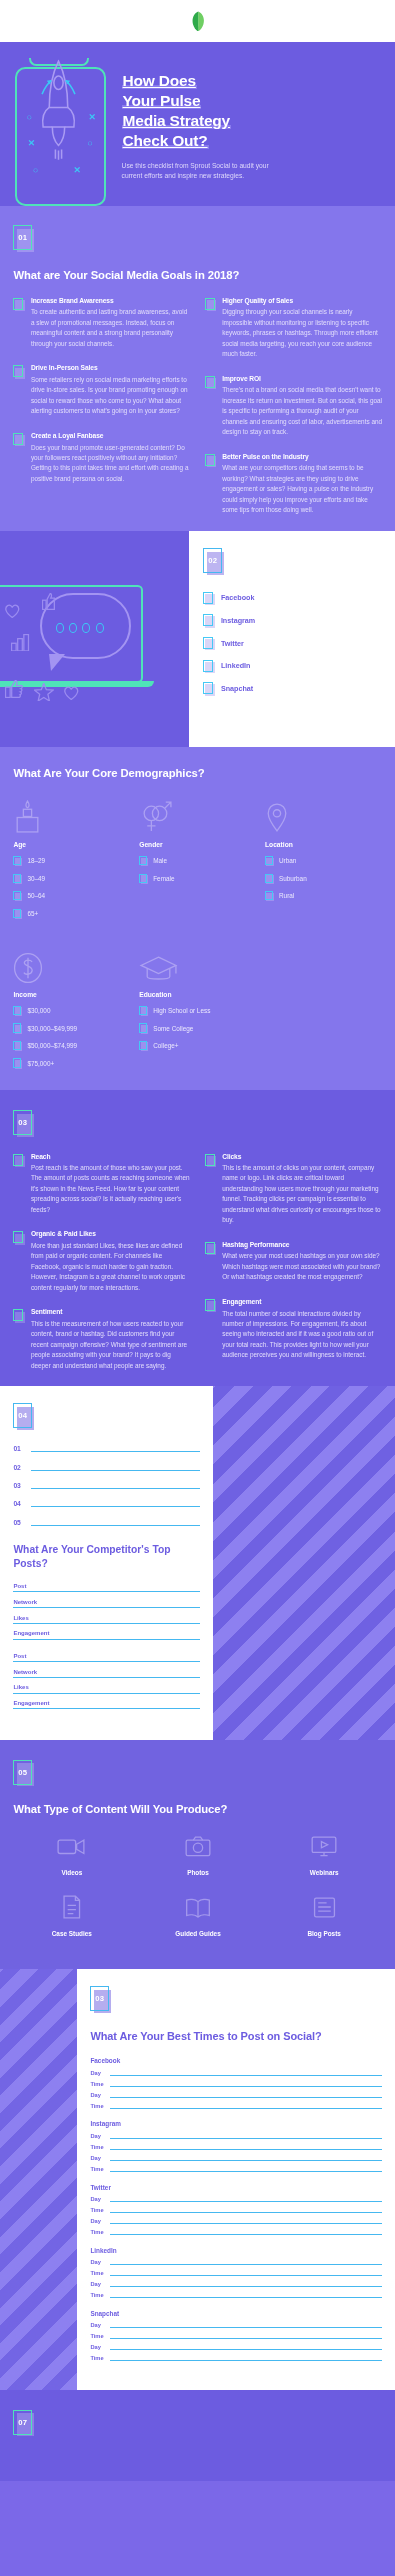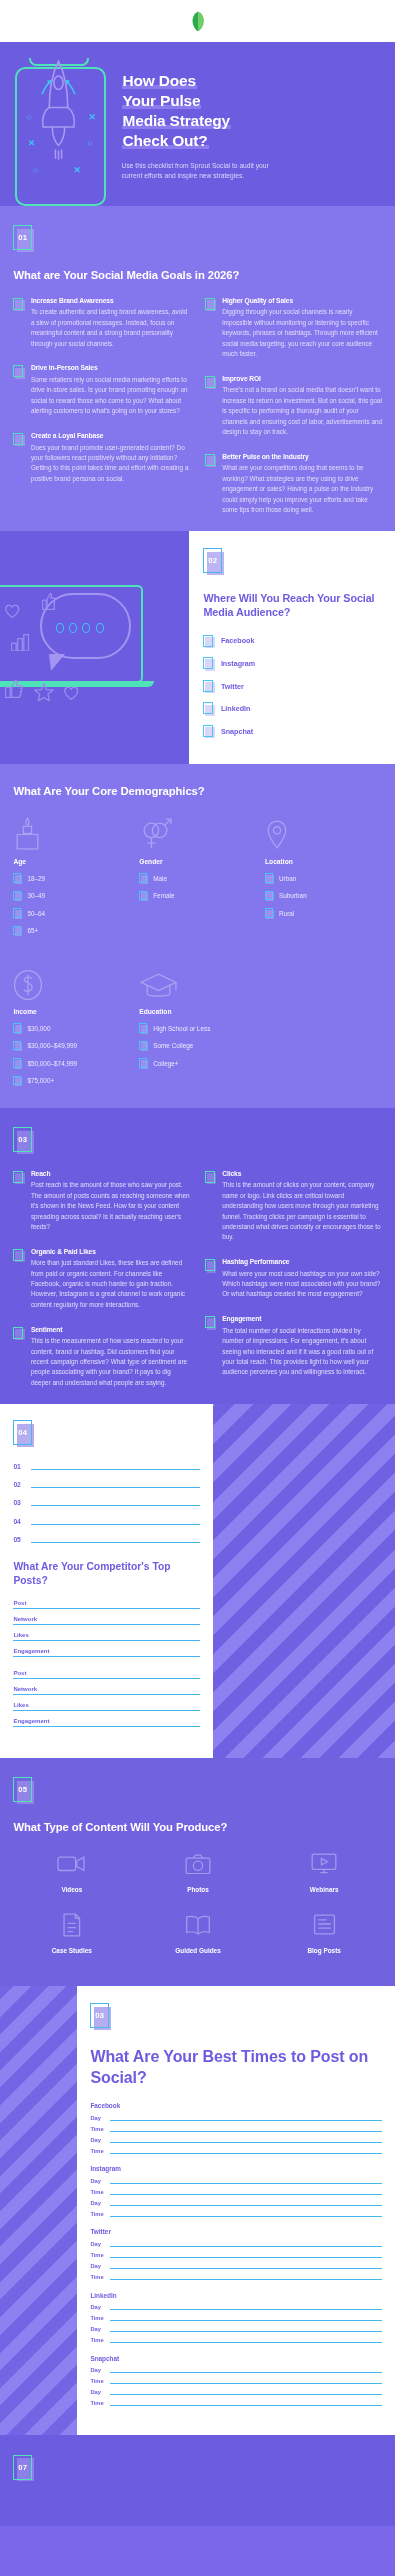--- a/index.html
+++ b/index.html
@@ -22,21 +22,21 @@
   .phone {
     position:absolute; left:2.1px; top:9.3px; width:91px; height:139px;
     border:2.1px solid #4fe3b8; border-radius:10.3px;
   }
   .notch { position:absolute; left:15.5px; top:0; width:60px; height:8.2px;
            border:2.1px solid #4fe3b8; border-top:none; border-radius:0 0 7.2px 7.2px; }
   .rocket { position:absolute; left:27px; top:0px; width:37px; height:103px; }
   .mark { position:absolute; color:#3cc8f5; font-size:8.8px; font-weight:700; }
   .hero-text { flex:1; padding-top:13.4px; }
   .hero-text h1 {
-    font-size:15.5px; line-height:1.30; font-weight:700; letter-spacing:-0.2px;
+    font-size:15.5px; line-height:1.30; font-weight:700; letter-spacing:-0.2px;text-decoration:underline;
   }
   .hero-text h1 span { background: linear-gradient(to top,#8a7bee 0%,#8a7bee 22%,transparent 22%); padding:0 1px; }
   .hero-sub { margin-top:9.3px; font-size:6.7px; line-height:1.55; color:#dfd9fb; max-width:149px; }
 
   
   .sec { padding:19.6px 13.4px 15.5px 13.4px; }
   .bg-light { background:#8476ec; }
   .bg-mid   { background:#7163e0; }
   .bg-deep  { background:#6c5ce0; }
 
@@ -106,21 +106,21 @@
   
   .types { display:flex; gap:9.3px; margin-top:3.1px; margin-bottom:15.5px; }
   .type { flex:1; text-align:center; }
   .type .ico { height:30px; display:flex; align-items:center; justify-content:center; opacity:.55; margin-bottom:6.2px; }
   .type span { font-size:6.4px; font-weight:700; }
 
   
   .bt { display:flex; }
   .bt .stripes { flex:0 0 77px; background: repeating-linear-gradient(-45deg,#8d80f0 0 12.4px,#7365e4 12.4px 25px); }
   .bt .white { flex:1; background:#fff; padding:17.5px 14.4px 17.5px 13.4px; }
-  .bt .sec-title { color:#6c5ce0; font-size:16px; }
+  .bt .sec-title { color:#6c5ce0; font-size:11px; }
   .bt-group { margin-bottom:11.3px; }
   .bt-group h5 { font-size:6.4px; font-weight:700; color:#6c5ce0; margin-bottom:5.2px; }
   .bt-row { display:flex; align-items:flex-end; gap:5.2px; margin-bottom:5.2px; }
   .bt-row b { font-size:5.7px; color:#6c5ce0; font-weight:700; width:14.4px; }
   .bt-row .line { flex:1; height:1px; background:#45b8f0; }
 </style>
 </head>
 <body>
 
 <div class="page">
@@ -166,21 +166,21 @@
       <p class="hero-sub">Use this checklist from Sprout Social to audit your current efforts and inspire new strategies.</p>
     </div>
   </div>
 
   <div class="sec bg-light">
     <div class="numbox">
       <div class="shadow"></div>
         <div class="frame"></div>
       <div class="num">01</div>
     </div>
-    <div class="sec-title">What are Your Social Media Goals in 2026?</div>
+    <div class="sec-title">What are Your Social Media Goals in 2018?</div>
     <div class="grid2">
       <div class="col">
         <div class="item">
           <div class="chk">
               <div class="sh"></div>
               <div class="fr"></div>
             </div>
           <div class="item-body">
             <h4>Increase Brand Awareness</h4>
             <p>To create authentic and lasting brand awareness, avoid a slew of promotional messages. Instead, focus on meaningful content and a strong brand personality through your social channels.</p>
@@ -274,21 +274,20 @@
         <rect x="1" y="14" width="7" height="18" fill="none" stroke="#9b8cf0" stroke-width="2.5"></rect>
         <path d="M10 32 L10 12 L16 1 C19 1 19 6 17 10 L24 10 L24 32 Z" fill="none" stroke="#9b8cf0" stroke-width="2.5"></path>
       </svg>
     </div>
     <div class="s02-body">
       <div class="numbox blue">
         <div class="shadow" style="background:rgba(108,92,224,.45);"></div>
           <div class="frame"></div>
         <div class="num" style="color:#fff">02</div>
       </div>
-      <div class="sec-title">Where Will You Reach Your Social Media Audience?</div>
       <div class="chan">
         <div class="chk">
             <div class="sh"></div>
             <div class="fr"></div>
           </div>
         <span>Facebook</span>
       </div>
       <div class="chan">
         <div class="chk">
             <div class="sh"></div>

